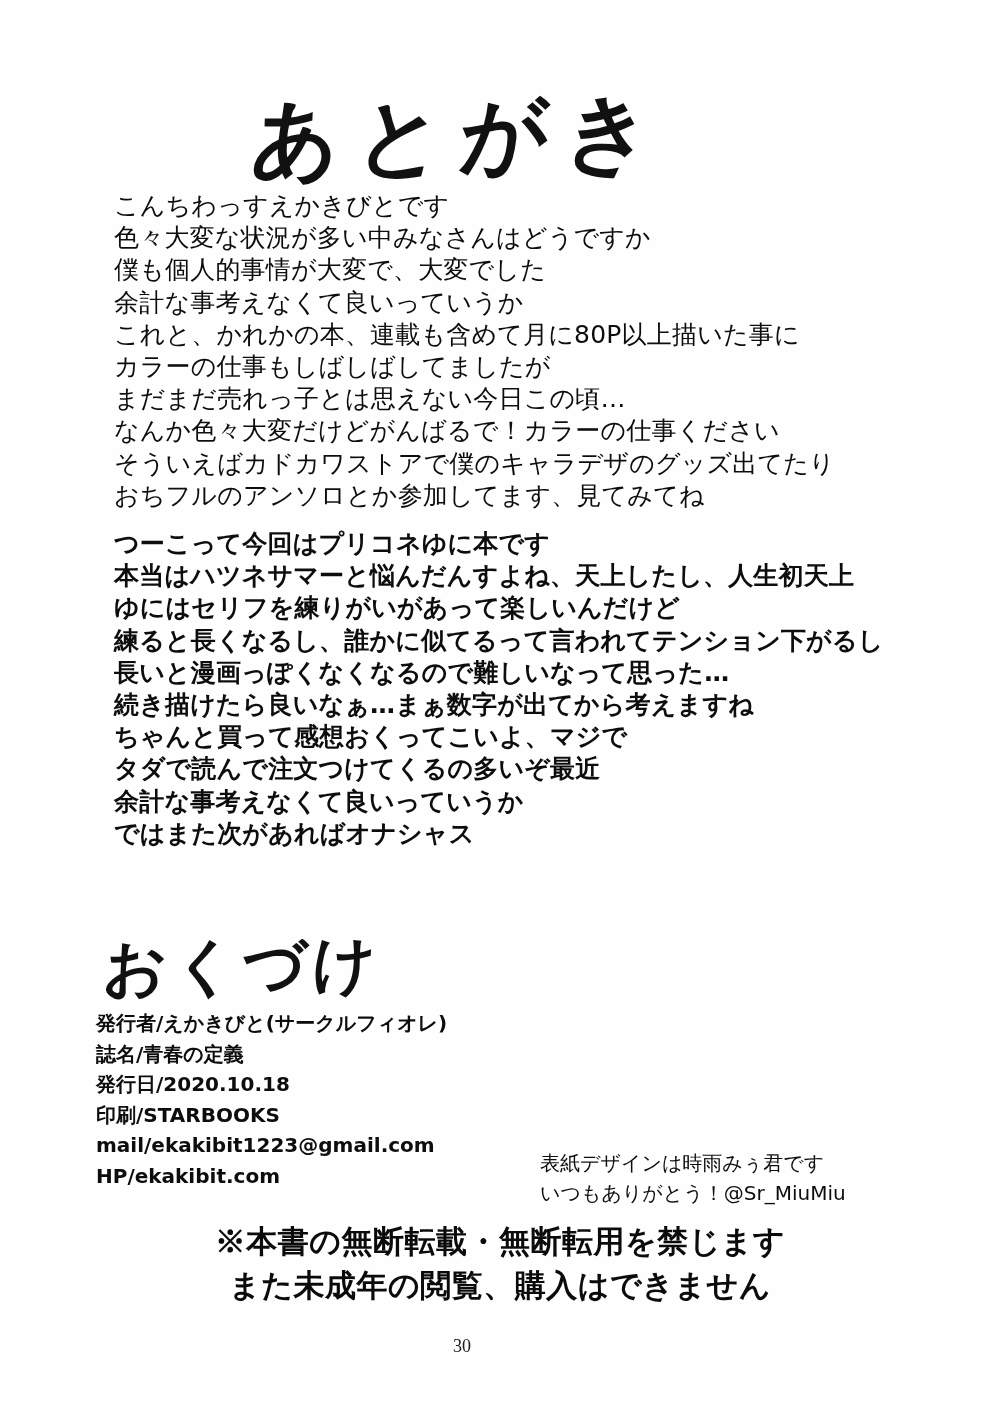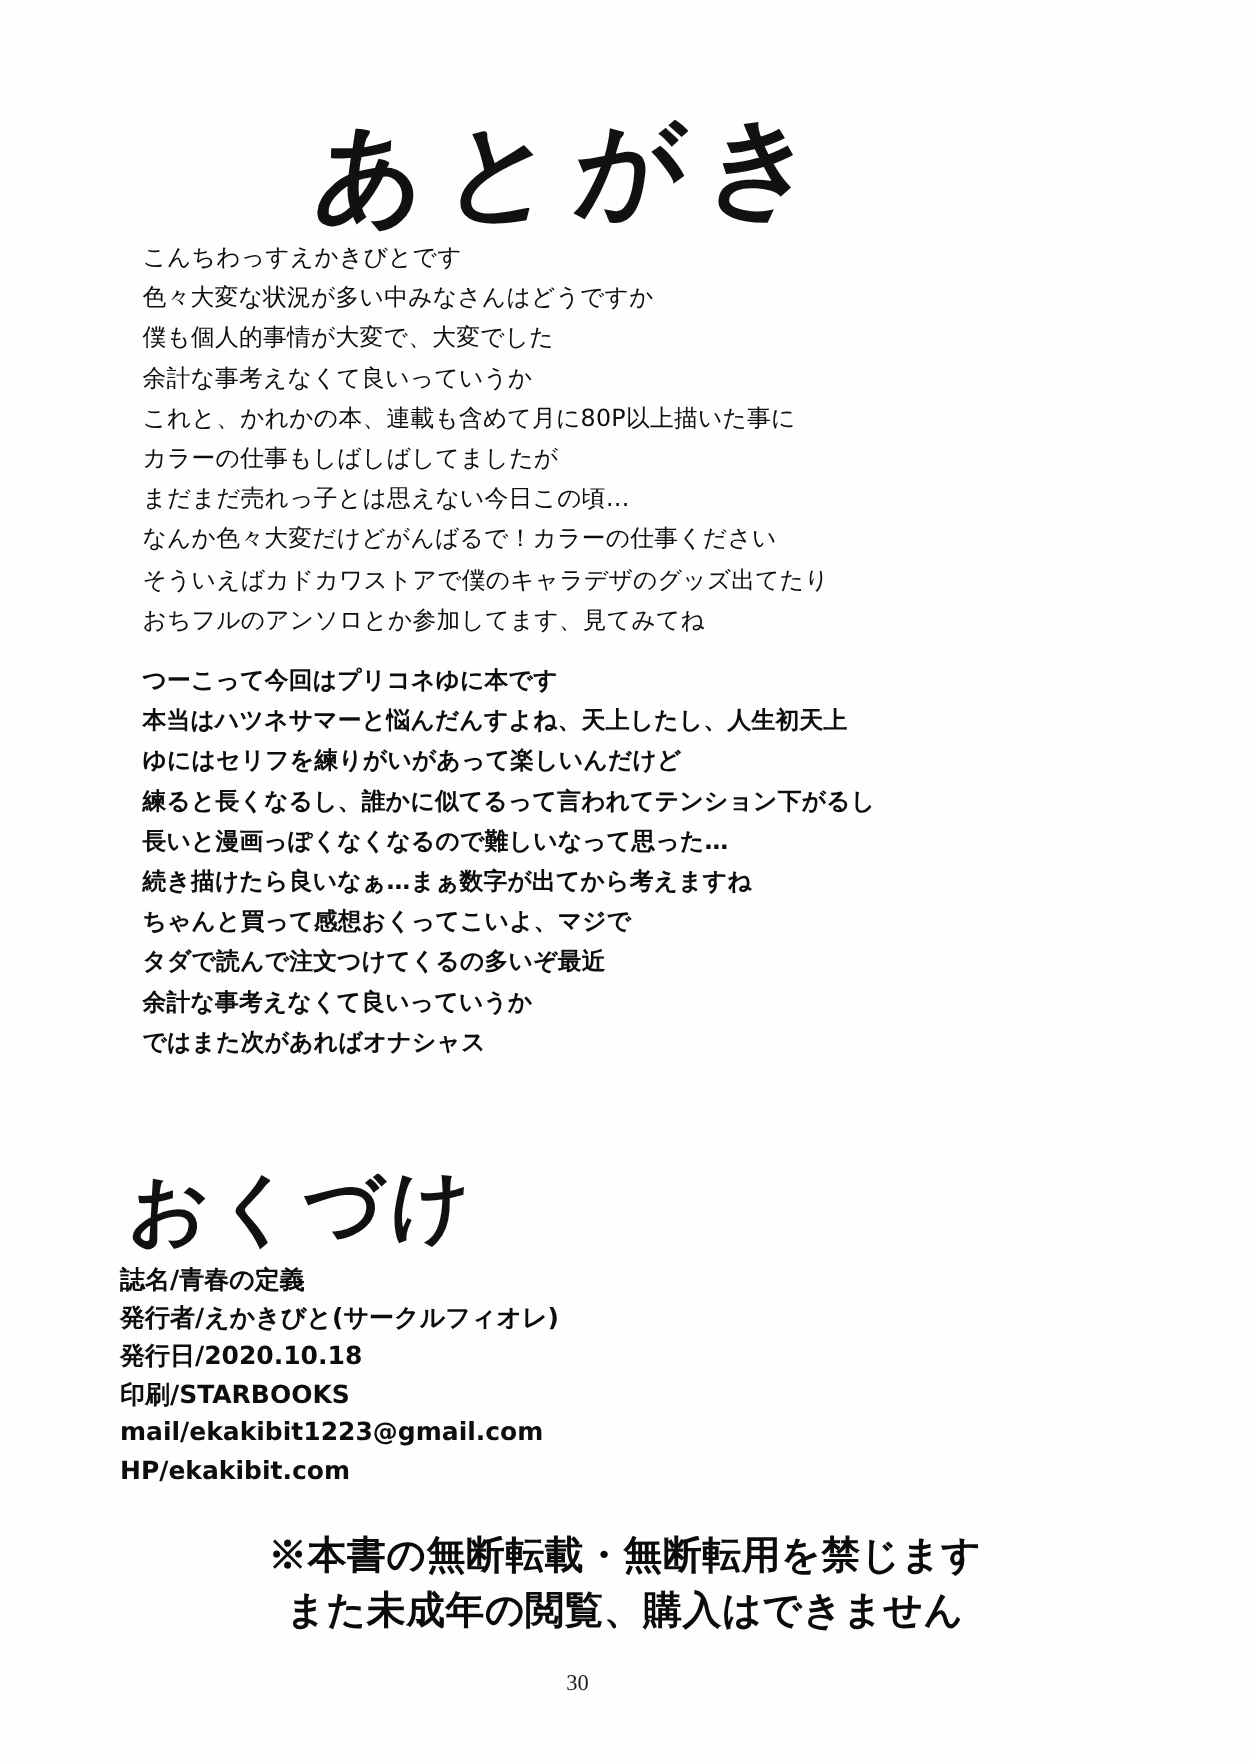--- a/index.html
+++ b/index.html
@@ -52,21 +52,21 @@
   
   .afterword-block {
     position: absolute;
     left: 114px;
     top: 190px;
     width: 800px;
   }
   .afterword-block .line,
   .afterword-block2 .line {
     font-family: "DejaVu Sans", sans-serif;
-    font-size: 19px;
+    font-size: 25px;
     line-height: 32.2px;
     color: #0d0d0d;
     white-space: nowrap;
     letter-spacing: 0.2px;
   }
   .afterword-block2 {
     position: absolute;
     left: 114px;
     top: 528px;
     width: 820px;
@@ -108,21 +108,21 @@
 
   
   .notice-block {
     position: absolute;
     left: 0;
     top: 1222px;
     width: 1000px;
     text-align: center;
   }
   .notice-block .line {
-    font-family: Liberation Serif, serif;
+    font-family: Liberation Mono, monospace;
     font-size: 31px;
     line-height: 44px;
     font-weight: 700;
     color: #0b0b0b;
     letter-spacing: 0.5px;
   }
 
   
   .page-number {
     position: absolute;
@@ -188,28 +188,32 @@
     <div class="line">続き描けたら良いなぁ…まぁ数字が出てから考えますね</div>
     <div class="line">ちゃんと買って感想おくってこいよ、マジで</div>
     <div class="line">タダで読んで注文つけてくるの多いぞ最近</div>
     <div class="line">余計な事考えなくて良いっていうか</div>
     <div class="line">ではまた次があればオナシャス</div>
   </div>
 
   <div class="heading-colophon">おくづけ</div>
 
   <div class="colophon-block">
+    <div class="line">発行者/えかきびと(サークルフィオレ)</div>
     <div class="line">誌名/青春の定義</div>
-    <div class="line">発行者/えかきびと(サークルフィオレ)</div>
     <div class="line">発行日/2020.10.18</div>
     <div class="line">印刷/STARBOOKS</div>
     <div class="line thin">mail/ekakibit1223@gmail.com</div>
     <div class="line thin">HP/ekakibit.com</div>
   </div>
 
+  <div class="credit-block">
+    <div class="line">表紙デザインは時雨みぅ君です</div>
+    <div class="line">いつもありがとう！@Sr_MiuMiu</div>
+  </div>
 
   <div class="notice-block">
     <div class="line">※本書の無断転載・無断転用を禁じます</div>
     <div class="line">また未成年の閲覧、購入はできません</div>
   </div>
 
   <div class="page-number">30</div>
 
 
 </div>

